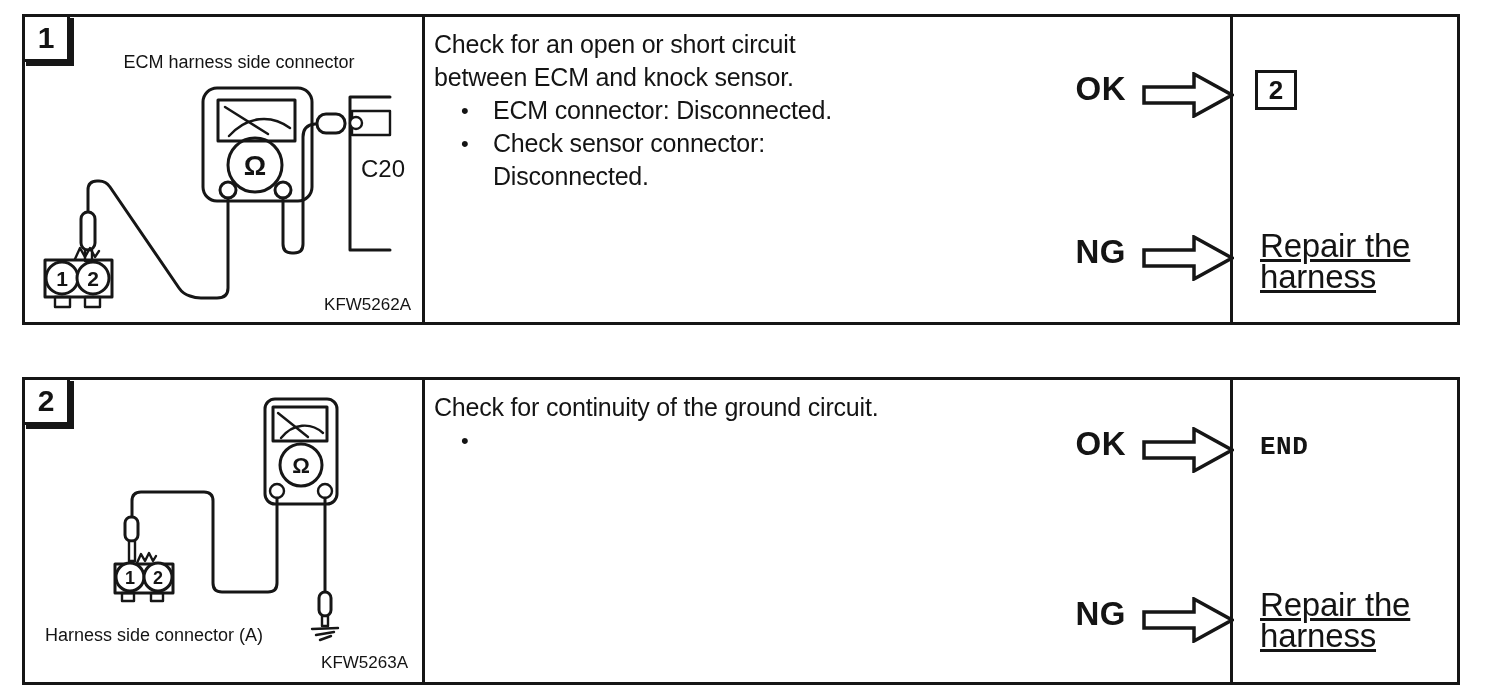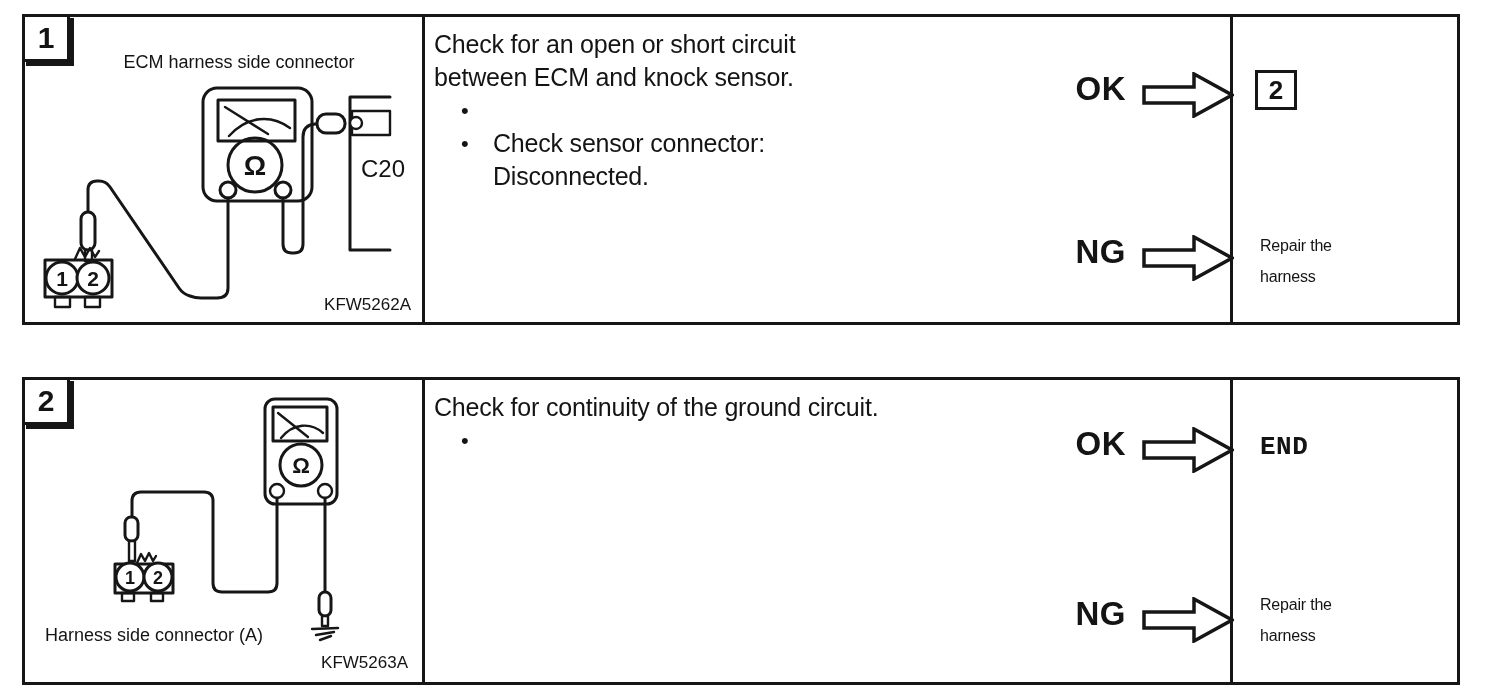--- a/index.html
+++ b/index.html
@@ -62,21 +62,21 @@
     width:42px;height:40px;border:3px solid #161616;box-sizing:border-box;
     display:grid;place-items:center;
     font-size:26px;font-weight:700;background:#fff;
   }
   .result-end{
     position:absolute;left:27px;top:52px;
     font-size:26px;font-weight:700;letter-spacing:0.5px;font-family:Liberation Mono, monospace;
   }
   .result-ng{
     position:absolute;left:27px;
-    font-size:16px;line-height:31px;white-space:pre-line;letter-spacing:-0.2px;
+    font-size:33px;line-height:31px;white-space:pre-line;letter-spacing:-0.2px;text-decoration:underline;
   }
   .t1 .result-ng{top:213px;}
   .t2 .result-ng{top:209px;}
 
   svg .ln{fill:none;stroke:#161616;stroke-width:3;stroke-linecap:round;stroke-linejoin:round;}
   svg .ln-w{fill:#ffffff;stroke:#161616;stroke-width:3;stroke-linejoin:round;}
   svg .thin{stroke-width:2.4;}
   svg text{fill:#141414;font-family:"Liberation Sans",sans-serif;}
 </style>
 </head>
@@ -133,20 +133,21 @@
       </svg>
     </div>
 
     <div class="col-main">
       <div class="instruction">
         <div class="intro">Check for an open or short circuit
 between ECM and knock sensor.</div>
         <div class="bullets">
           <div class="bullet-row">
             <span class="bullet-glyph">•</span>
+            <span class="bullet-text">ECM connector: Disconnected.</span>
           </div>
           <div class="bullet-row">
             <span class="bullet-glyph">•</span>
             <span class="bullet-text">Check sensor connector:
 Disconnected.</span>
           </div>
         </div>
       </div>
 
       <div class="outcome" style="top:78px;">

